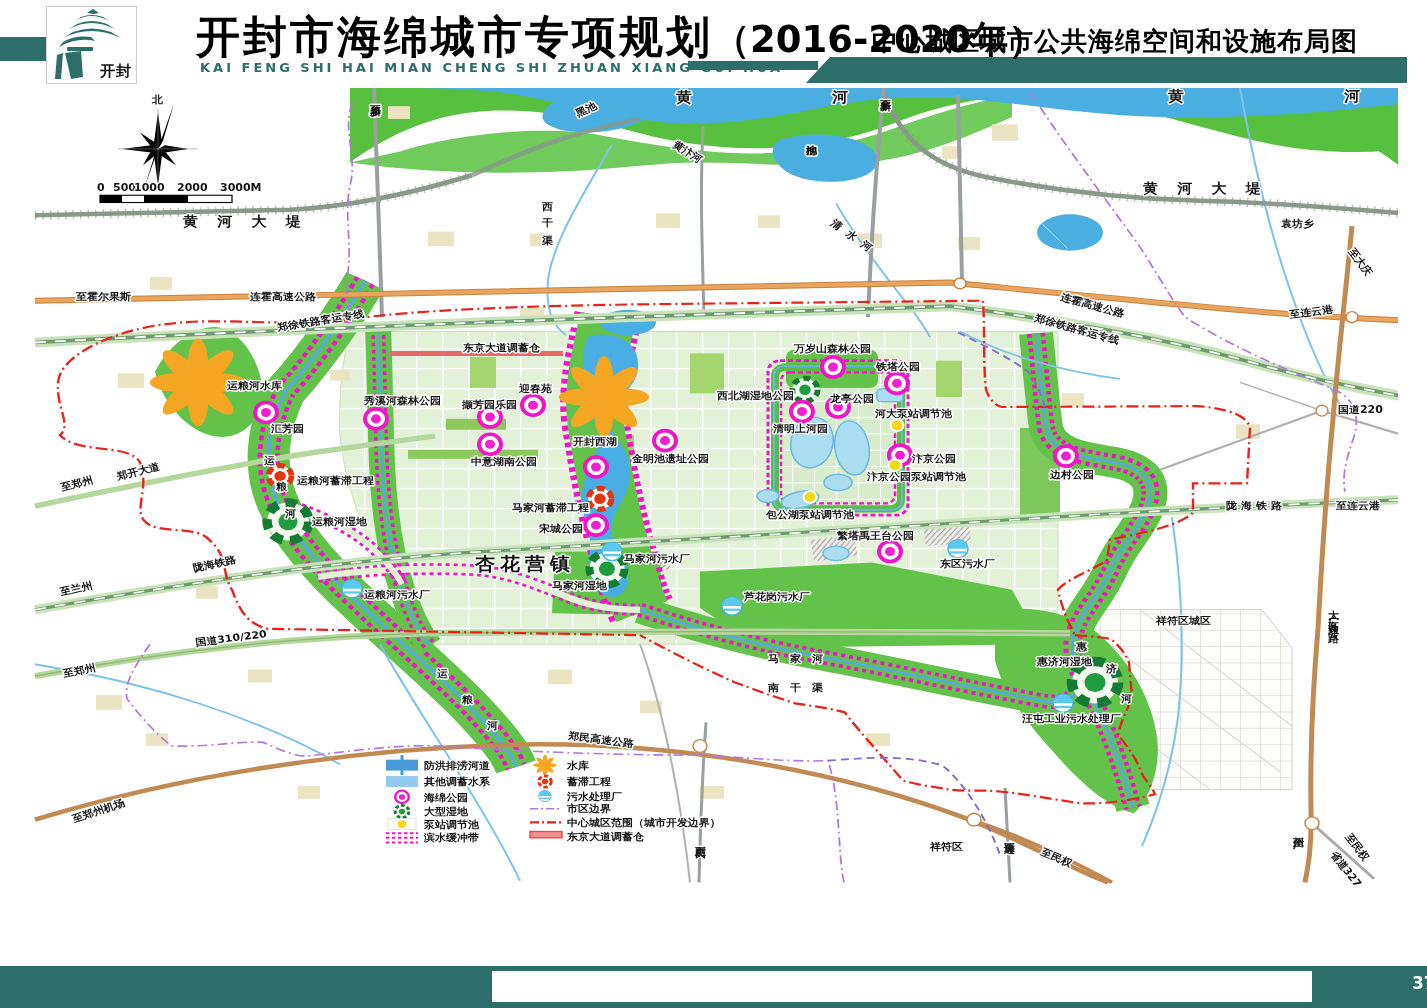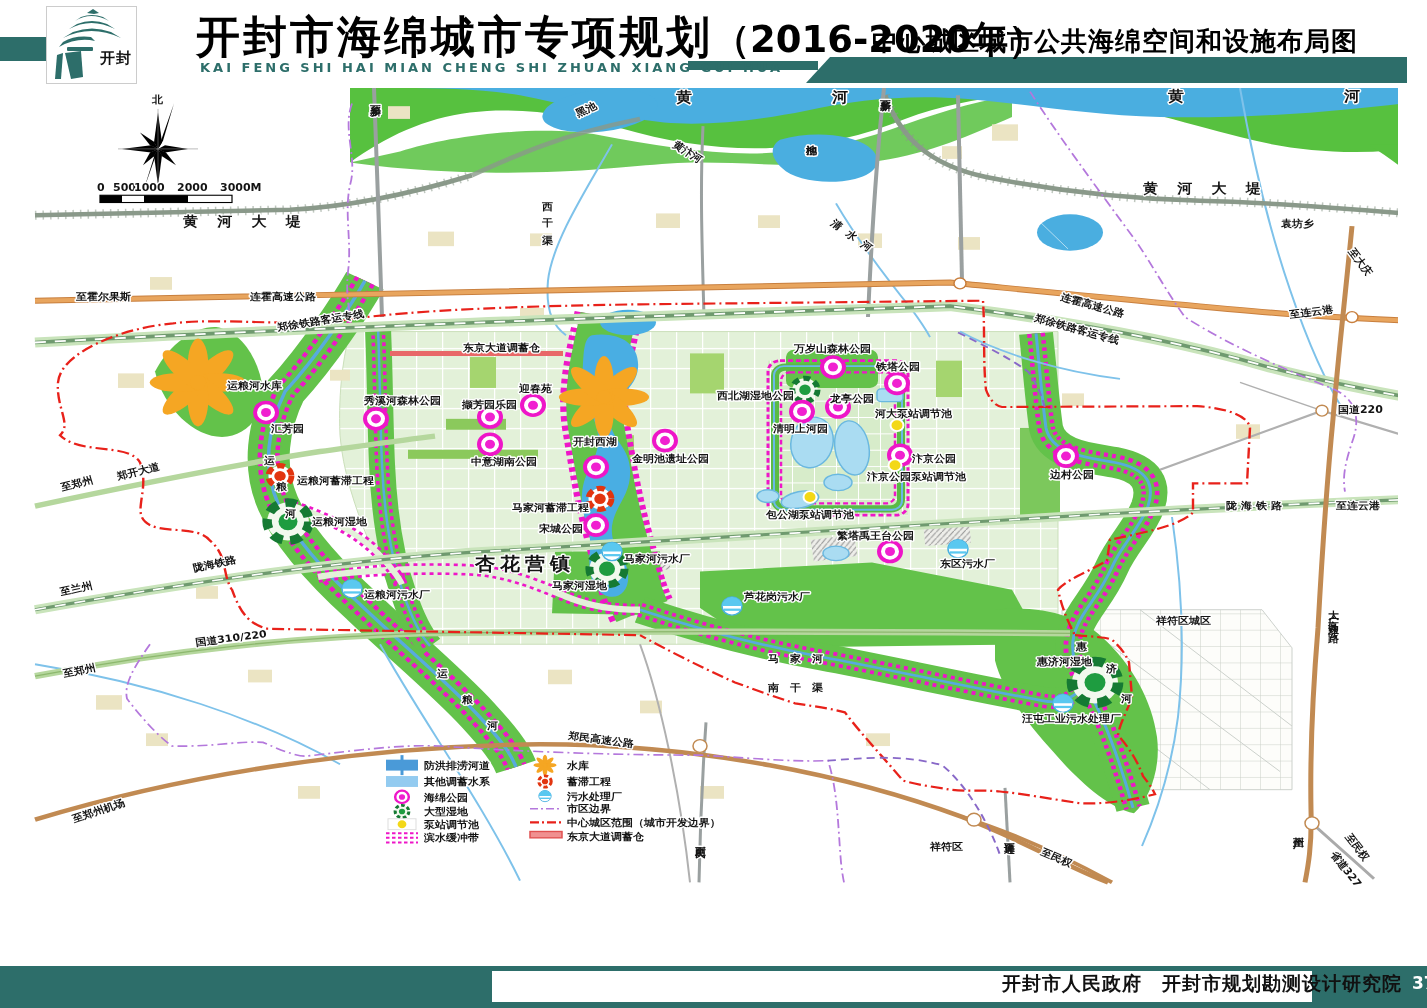--- a/index.html
+++ b/index.html
@@ -6,21 +6,21 @@
   #page{position:relative;width:1427px;height:1008px;background:#fff;outline:2px solid #000;overflow:hidden;
         font-family:"DejaVu Sans","Liberation Sans",sans-serif;}
   
   #header{position:absolute;left:0;top:0;width:1427px;height:88px;background:#fff;z-index:5;}
   .teal{background:#2d6e6a;}
   #teal-left{position:absolute;left:0;top:37px;width:47px;height:24px;}
   #teal-strip{position:absolute;left:688px;top:61px;width:130px;height:9px;}
   #teal-band{position:absolute;left:806px;top:57px;width:601px;height:26px;
              clip-path:polygon(4% 0,100% 0,100% 100%,0 100%);}
   #logo{position:absolute;left:46px;top:6px;width:89px;height:76px;background:#fff;border:1px solid #ccc;}
-  #logo-seal{position:absolute;right:4px;bottom:15px;font-size:15px;font-weight:bold;color:#111;letter-spacing:1px;}
+  #logo-seal{position:absolute;right:4px;bottom:2px;font-size:15px;font-weight:bold;color:#111;letter-spacing:1px;}
   #title{position:absolute;left:196px;top:8px;white-space:nowrap;}
   #title .main{font-size:44px;font-weight:bold;color:#000;letter-spacing:3px;}
   #title .year{font-size:37px;font-weight:bold;color:#000;}
   #pinyin{position:absolute;left:200px;top:60px;font-size:13px;font-weight:bold;color:#2d6e6a;letter-spacing:3px;}
   #subtitle{position:absolute;left:872px;top:24px;font-size:26px;font-weight:bold;color:#000;letter-spacing:1px;}
   
   #footer{position:absolute;left:0;top:966px;width:1427px;height:42px;}
   #footer-box{position:absolute;left:492px;top:5px;width:820px;height:31px;background:#fff;}
   #footer-credit{position:absolute;left:1002px;top:971px;font-size:19px;font-weight:bold;color:#111;z-index:6;letter-spacing:1px;}
   #footer-page{position:absolute;left:1372px;top:973px;font-size:17px;font-weight:bold;color:#fff;z-index:6;margin-left:40px;}
@@ -523,16 +523,15 @@
       <text class="m" x="567" y="900">中心城区范围（城市开发边界）</text>
       <text class="m" x="567" y="915">东京大道调蓄仓</text>
     </g>
 
     <rect x="1398" y="88" width="29" height="878" fill="#ffffff"></rect>
   </svg>
 
   <div id="footer" class="teal">
     <div id="footer-box"></div>
   </div>
-  <div id="footer-credit">开封市人民政府　开封市规划勘测设计研究院</div>
   <div id="footer-page">37</div>
 
 </div>
 
 </body></html>

